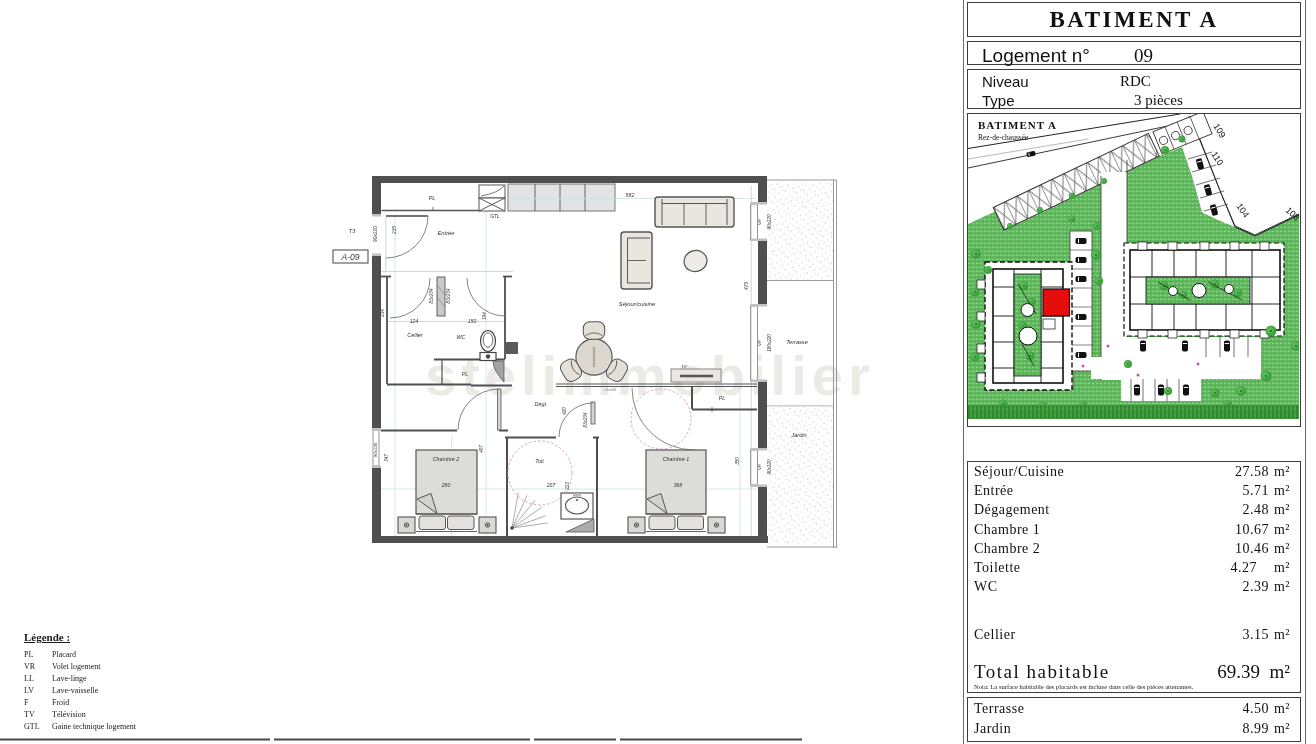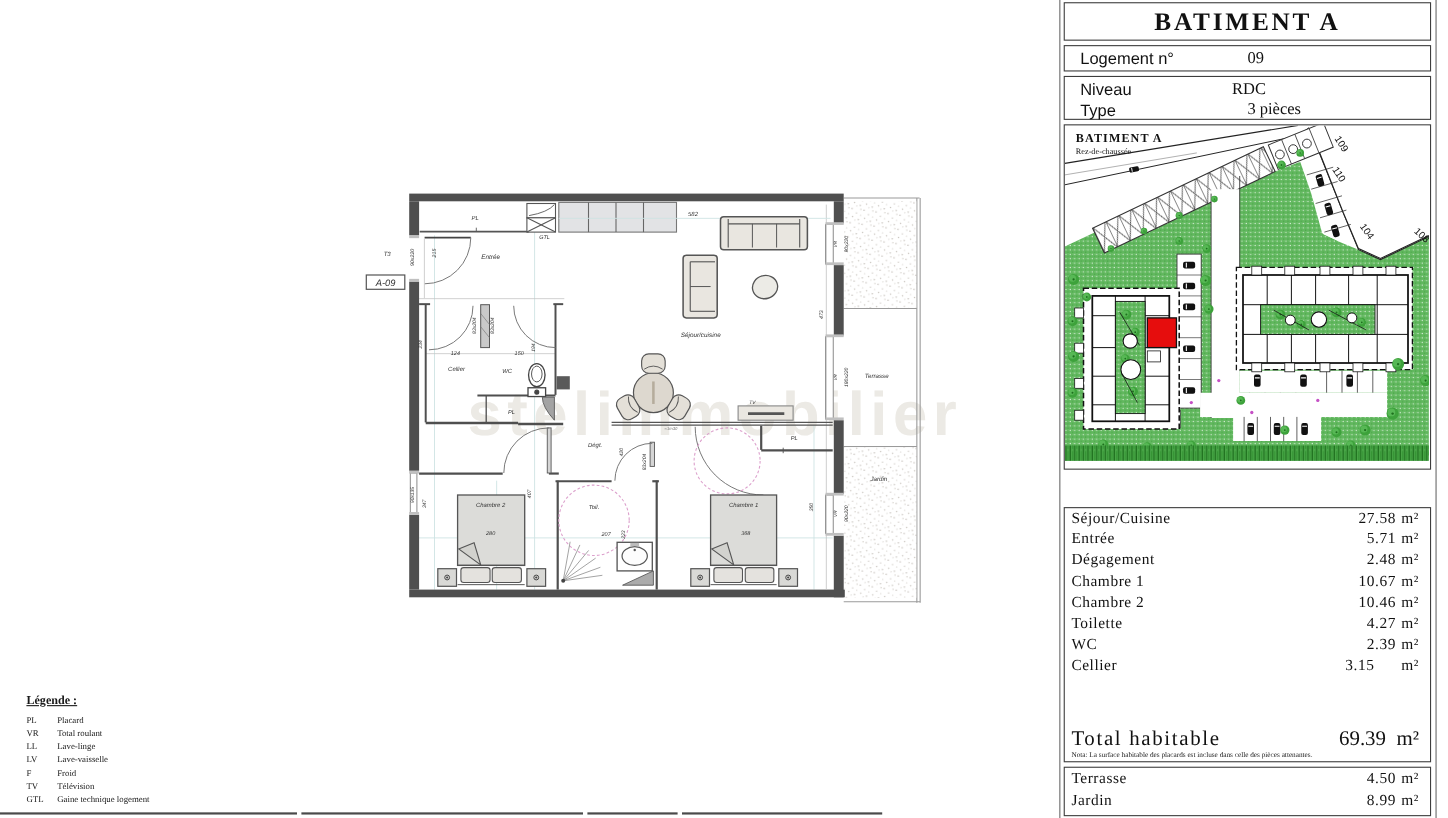--- a/index.html
+++ b/index.html
@@ -348,21 +348,21 @@
   <div style="font-size:11px;text-decoration:underline;font-weight:bold;">Légende :</div>
 
   <table style="border-collapse:collapse;font-size:8px;margin-top:5px;font-family:'Liberation Serif',serif;">
     <tbody>
           <tr>
             <td style="width:27px;padding:1.5px 0;">PL</td>
             <td>Placard</td>
           </tr>
     <tr>
             <td style="padding:1.5px 0;">VR</td>
-            <td>Total roulant</td>
+            <td>Volet logement</td>
           </tr>
     <tr>
             <td style="padding:1.5px 0;">LL</td>
             <td>Lave-linge</td>
           </tr>
     <tr>
             <td style="padding:1.5px 0;">LV</td>
             <td>Lave-vaisselle</td>
           </tr>
     <tr>
@@ -381,21 +381,21 @@
       </table>
 </div>
 
 <div class="abs" style="left:963px;top:0;width:1px;height:744px;background:#6a6a6a;"></div>
 <div class="abs" style="left:1305px;top:0;width:1px;height:744px;background:#6a6a6a;"></div>
 
 <div class="box ser" style="left:967px;top:2px;width:334px;height:35px;display:flex;align-items:center;justify-content:center;">
   <span style="font-size:23px;font-weight:bold;letter-spacing:2.5px;color:#111;">BATIMENT A</span>
 </div>
 
-<div class="box" style="left:967px;top:41px;width:334px;height:24px;font-size:15px;color:#111;">
+<div class="box" style="left:967px;top:41px;width:334px;height:24px;font-size:19px;color:#111;">
   <span class="abs" style="left:14px;top:3px;">Logement n°</span>
   <span class="abs ser" style="left:166px;top:3px;">09</span>
 </div>
 
 <div class="box" style="left:967px;top:69px;width:334px;height:40px;font-size:15px;color:#111;text-align:right;">
   <span class="abs" style="left:14px;top:3px;">Niveau</span>
   <span class="abs ser" style="left:152px;top:3px;">RDC</span>
   <span class="abs" style="left:14px;top:22px;">Type</span>
   <span class="abs ser" style="left:166px;top:22px;">3 pièces</span>
 </div>
@@ -668,36 +668,36 @@
           <span style="flex:1"></span>
           <span style="width:46px;text-align:right;">10.67</span>
           <span style="width:21px;text-align:right;">m²</span>
         </div>
     <div class="row" style="height:19.2px;">
           <span>Chambre 2</span>
           <span style="flex:1"></span>
           <span style="width:46px;text-align:right;">10.46</span>
           <span style="width:21px;text-align:right;">m²</span>
         </div>
-    <div class="row" style="height:19.2px;">
+    <div class="row" style="height:19.2px;gap:12px;">
           <span>Toilette</span>
           <span style="flex:1"></span>
           <span style="width:46px;text-align:right;">4.27</span>
           <span style="width:21px;text-align:right;">m²</span>
         </div>
     <div class="row" style="height:19.2px;">
           <span>WC</span>
           <span style="flex:1"></span>
           <span style="width:46px;text-align:right;">2.39</span>
           <span style="width:21px;text-align:right;">m²</span>
         </div>
     <div class="row" style="height:19.2px;">
           <span>Cellier</span>
           <span style="flex:1"></span>
-          <span style="width:46px;">3.15</span>
+          <span style="width:46px;text-align:right;margin-top:29px;">3.15</span>
           <span style="width:21px;text-align:right;">m²</span>
         </div>
   </div>
 
   <div class="row" style="position:absolute;left:6px;top:199px;width:316px;font-size:19px;">
     <span style="letter-spacing:1.5px;">Total habitable</span>
         <span style="flex:1"></span>
         <span>69.39&nbsp;&nbsp;m²</span>
   </div>
 

